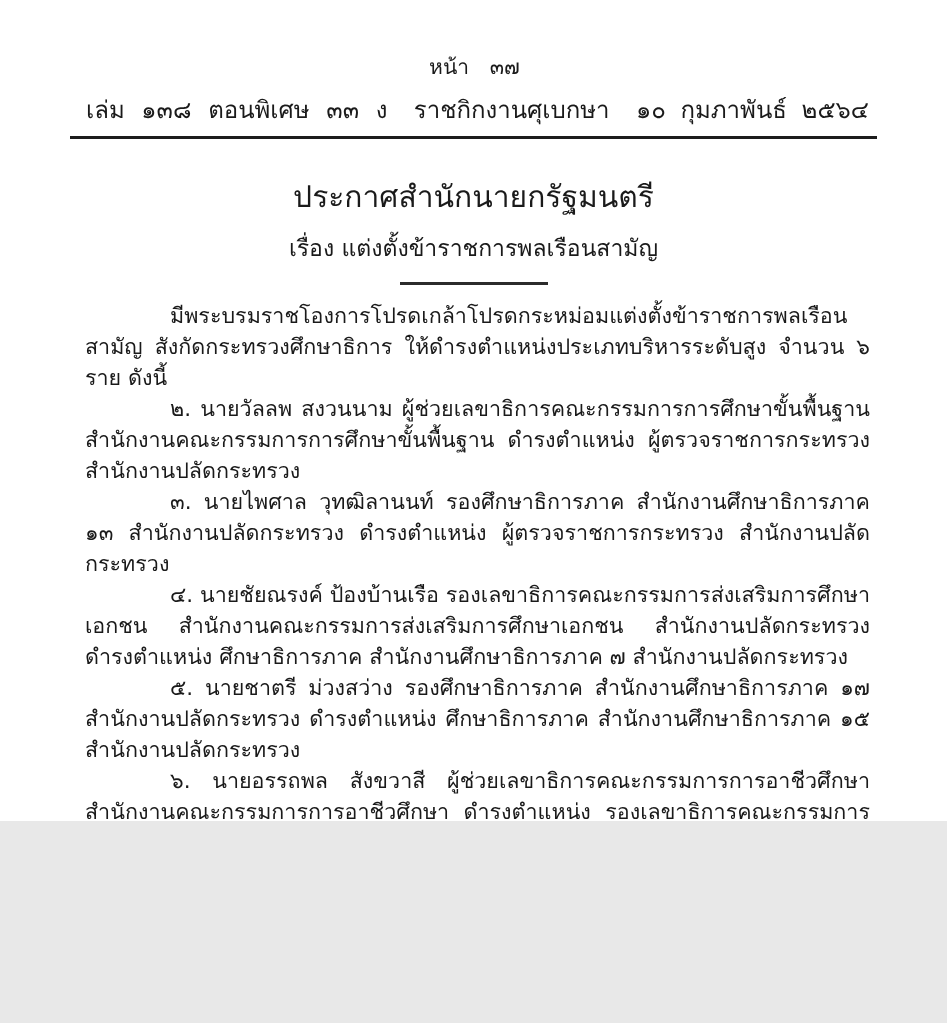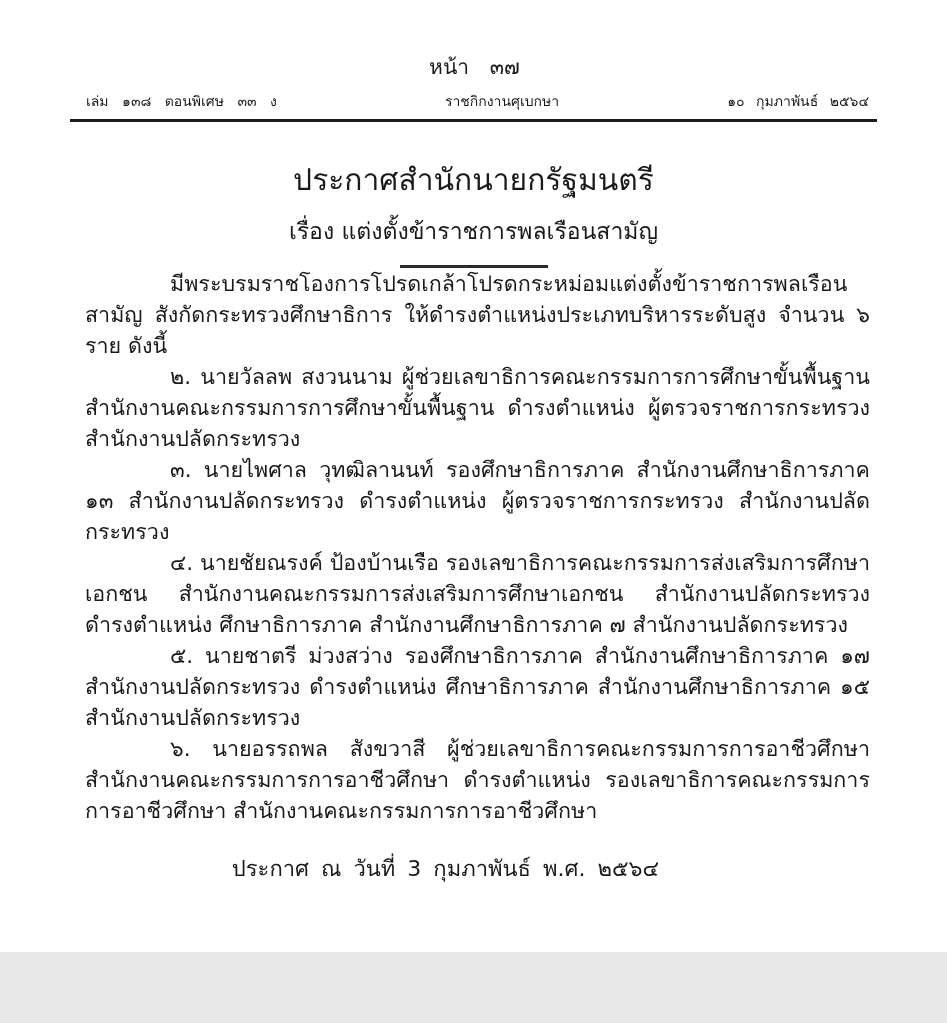--- a/index.html
+++ b/index.html
@@ -2,39 +2,39 @@
 <html lang="th"><head>
 <meta charset="utf-8">
 <style>
   * { margin: 0; padding: 0; box-sizing: border-box; }
   html, body { background: #e8e8e8; }
   body { font-family: "DejaVu Sans", "Liberation Sans", sans-serif; }
 
   .page {
     position: relative;
     width: 947px;
-    height: 952px;
+    height: 821px;
     margin: 0 auto;
     background: #ffffff;
     color: #1a1a1a;
     overflow: hidden;
   }
 
   
   .header { padding: 50px 70px 0 72px; }
   .page-no {
     text-align: center;
     font-size: 21px;
     word-spacing: 14px;
   }
   .masthead {
     display: flex;
     justify-content: space-between;
     align-items: baseline;
-    font-size: 14px;
+    font-size: 24px;
     margin-top: 7px;
     padding: 0 8px 0 14px;
   }
   .masthead .vol   { word-spacing: 9px; }
   .masthead .name  { word-spacing: 4px; }
   .masthead .date  { word-spacing: 7px; text-align: right; }
   .rule {
     margin: 7px 70px 0 70px;
     border-bottom: 3px solid #1c1c1c;
   }
@@ -45,20 +45,21 @@
   .doc-subject { font-size: 23px; margin-top: 10px;  font-weight: 400; }
   .title-divider {
     width: 148px;
     height: 3px;
     background: #2b2b2b;
     margin: 16px auto 0 auto;
   }
 
   
   .body {
+    margin-top: 15px;
     padding: 0 77px 0 85px;
     font-size: 21.5px;
     line-height: 31px;
     text-align: justify;
   }
   .body p { text-indent: 85px; }
 
   .announce-line {
     margin-top: 25px;
     margin-left: 85px;

